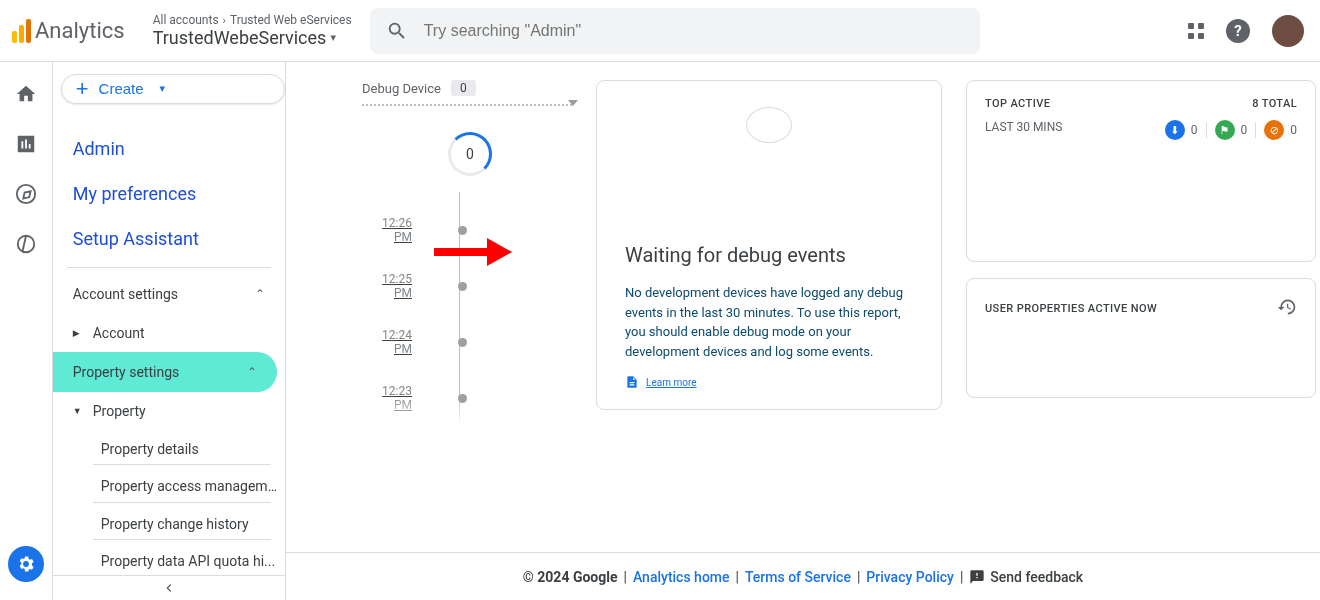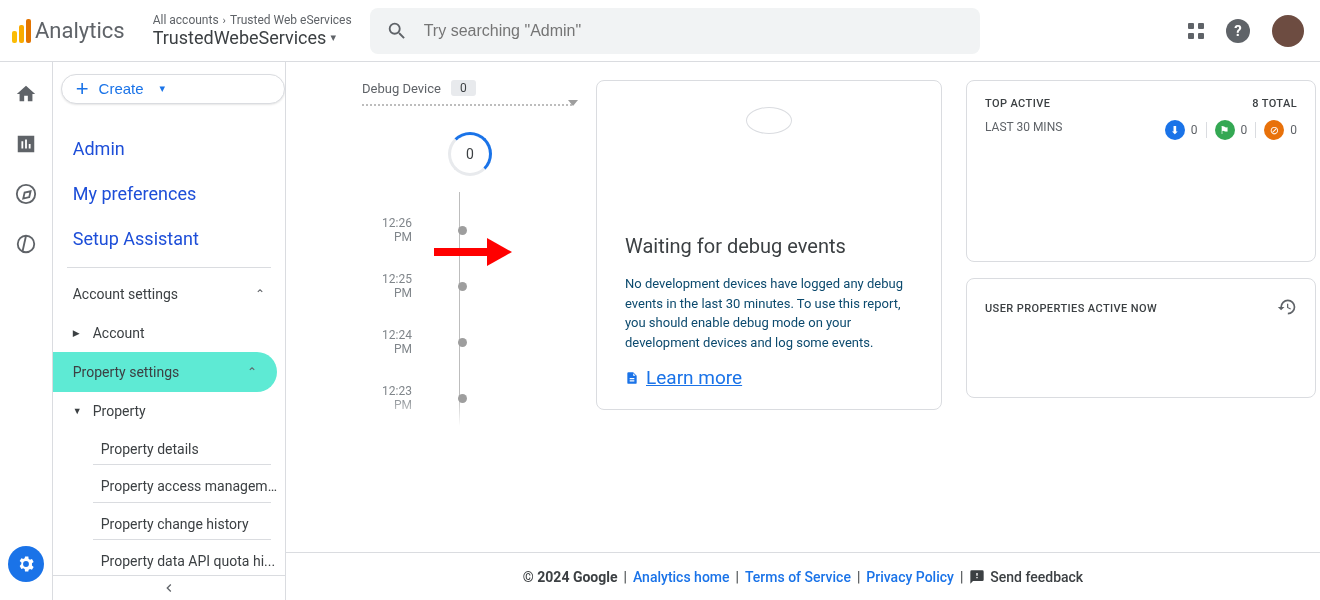--- a/index.html
+++ b/index.html
@@ -57,35 +57,35 @@
   .main { flex:1; background:#fff; position:relative; padding: 18px 0 0 0; display:flex; flex-direction:column; }
   .main-inner { display:flex; gap:24px; padding: 0 4px 0 76px; }
   
   .timeline-col { width:210px; position:relative; }
   .debug-head { display:flex; align-items:center; gap:10px; margin-bottom:8px; }
   .debug-head .lbl { font-size:13px; color:#5f6368; }
   .count-badge { background:#e8eaed; padding:1px 9px; border-radius:3px; font-size:12px; }
   .dots-line { border-top:2px dotted #bdbdbd; margin-top:6px; position:relative; }
   .dots-line::after { content:''; position:absolute; right:-6px; top:-6px; border-left:5px solid transparent; border-right:5px solid transparent; border-top:6px solid #9e9e9e; }
   .ring-count { margin:26px 0 0 86px; width:44px; height:44px; border-radius:50%; border:3px solid #e8eaed; border-top-color:#1a73e8; border-right-color:#1a73e8; display:flex; align-items:center; justify-content:center; font-size:14px; color:#3c4043; position:relative; }
-  .timeline { margin-top:16px; position:relative; padding-top:10px; }
+  .timeline { margin-top:16px; position:relative; padding-top:10px;text-decoration:underline; }
   .vline { position:absolute; left:97px; top:0; bottom:0; width:1px; background:#bdbdbd; }
   .tick { display:flex; align-items:center; gap:46px; height:56px; }
   .tick .time { font-size:12px; color:#80868b; width:50px; text-align:right; }
   .tick .dot { width:9px; height:9px; border-radius:50%; background:#9e9e9e; z-index:1; }
   .timeline-fade { position:absolute; bottom:0; left:0; right:0; height:30px; background:linear-gradient(to bottom, rgba(255,255,255,0), #fff); }
   
   .arrow-annot { position:absolute; left:70px; top:152px; pointer-events:none; }
   
   .card { border:1px solid #dadce0; border-radius:8px; background:#fff; }
   .wait-card { width:346px; height:330px; padding: 20px 28px; margin-top:0; display:flex; flex-direction:column; }
   .wait-circle { width:46px; height:46px; border:1px solid #dadce0; border-radius:50%; align-self:center; margin-top:6px; margin-bottom:100px; }
   .wait-title { font-size:20px; color:#3c4043; margin-bottom:16px; }
   .wait-text { font-size:13px; color:#0c4a6e; line-height:1.5; margin-bottom:14px; }
-  .learn-link { display:flex; align-items:center; gap:7px; color:#1a73e8; font-size:19px; }
+  .learn-link { display:flex; align-items:center; gap:7px; color:#1a73e8; font-size:10px; }
   .learn-link a { color:#1a73e8; text-decoration:underline; }
   .doc-icon { width:14px; height:14px; }
 
   .right-col { display:flex; flex-direction:column; gap:16px; width:350px; }
   .top-events { padding: 16px 18px 32px; height:182px; }
   .te-head { display:flex; justify-content:space-between; font-size:11px; font-weight:500; letter-spacing:0.4px; color:#3c4043; }
   .te-sub { display:flex; justify-content:space-between; margin-top:10px; font-size:12px; color:#5f6368; }
   .event-icons { display:flex; align-items:center; gap:6px; }
   .ev-icon { width:20px; height:20px; border-radius:50%; display:flex; align-items:center; justify-content:center; color:#fff; font-size:11px; }
   .ev-blue{ background:#1a73e8; } .ev-green{ background:#34a853; } .ev-orange{ background:#e8710a; }

